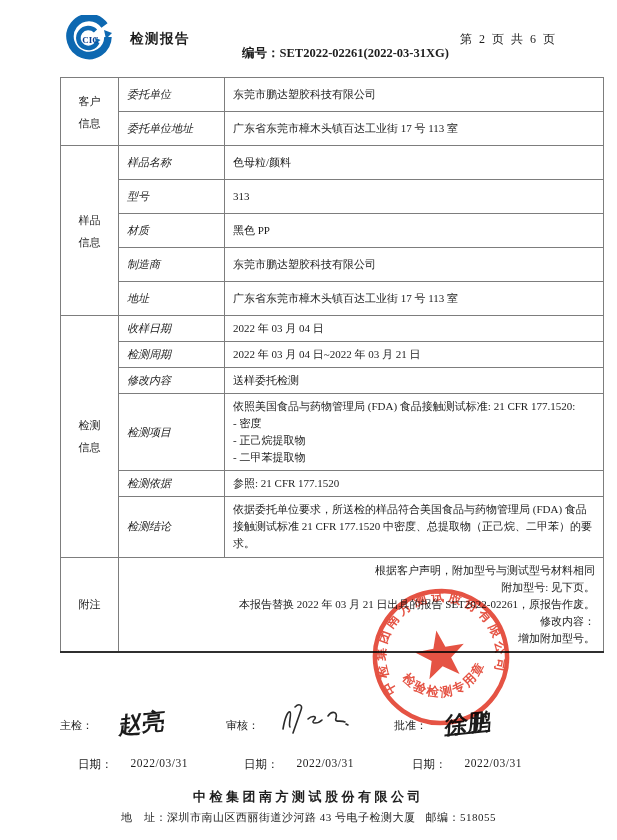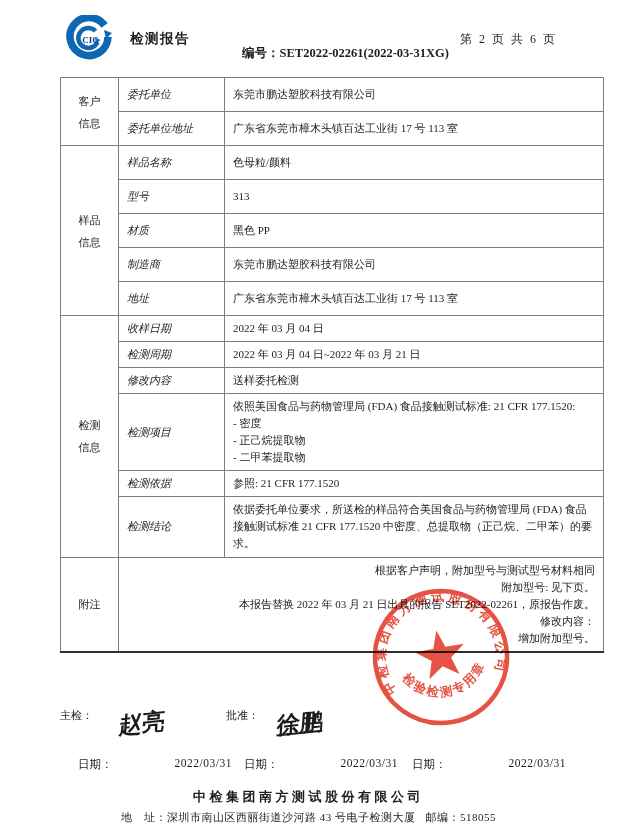--- a/index.html
+++ b/index.html
@@ -21,30 +21,30 @@
   td.group span{display:inline-block;width:24px;line-height:2.0;letter-spacing:0;}
   td.label{padding-left:9px;font-style:italic;}
   td.value{padding-left:10px;}
   tr.h33 td{height:25px;}
   tr.h26 td{height:17px;}
   .pre{white-space:pre-line;line-height:1.6;}
   td.notecell{white-space:pre-line;line-height:1.78;padding:6px 10px;text-align:right;}
 
   
   .sigrow{display:flex;margin:44px 60px 0 60px;align-items:flex-end;height:42px;}
-  .sigcol{display:flex;}
+  .sigcol{display:flex;align-items:flex-end;}
   .sigcol.c1{width:166px;}
   .sigcol.c2{width:168px;}
   .sigcol.c3{flex:1;}
   .siglabel{font-size:11px;padding-bottom:6px;white-space:nowrap;}
   .handwrite{font-weight:bold;font-size:23px;transform:rotate(-6deg) skewX(-10deg);display:inline-block;margin-left:26px;color:#1b1b1b;}
   .handwrite.approver{margin-left:18px;text-decoration:underline;text-decoration-thickness:2px;}
   .squiggle{margin-left:16px;margin-bottom:2px;}
   .daterow{display:flex;margin:18px 60px 0 60px;font-size:11.5px;}
-  .datecol{display:flex;gap:44px;}
+  .datecol{display:flex;}
   .datecol.c1{width:166px;}
   .datecol.c2{width:168px;}
   .datecol.c3{flex:1;}
   .datecol .dlabel{padding-left:18px;white-space:nowrap;}
   .datecol .dval{margin-left:18px;letter-spacing:.5px;}
 
   
   .stamp{position:absolute;left:366px;top:582px;width:150px;height:150px;transform:rotate(-10deg);opacity:.9;mix-blend-mode:multiply;pointer-events:none;}
 
   
@@ -148,20 +148,32 @@
 修改内容：
 增加附加型号。</td>
       </tr>
     </tbody>
   </table>
 
   <div class="sigrow">
     <div class="sigcol c1">
       <span class="siglabel">主检：</span>
       <span class="handwrite">赵亮</span>
+    </div>
+    <div class="sigcol c2">
+      <span class="siglabel">审核：</span>
+      <svg class="squiggle" width="78" height="36" viewBox="0 0 78 36">
+        <g fill="none" stroke="#2a2a2a" stroke-width="1.6" stroke-linecap="round">
+          <path d="M8,28 C10,16 13,10 15,11 C17,12 13,24 15,26"></path>
+          <path d="M20,6 C24,2 28,4 26,9 L18,32"></path>
+          <path d="M33,18 C37,14 43,15 39,19 C35,23 43,23 47,19"></path>
+          <path d="M53,15 C57,9 63,11 61,17 C59,22 66,19 70,21"></path>
+          <path d="M71,23 l2,1"></path>
+        </g>
+      </svg>
     </div>
     <div class="sigcol c3">
       <span class="siglabel">批准：</span>
       <span class="handwrite approver">徐鹏</span>
     </div>
   </div>
 
   <div class="daterow">
     <div class="datecol c1">
       <span class="dlabel">日期：</span>

